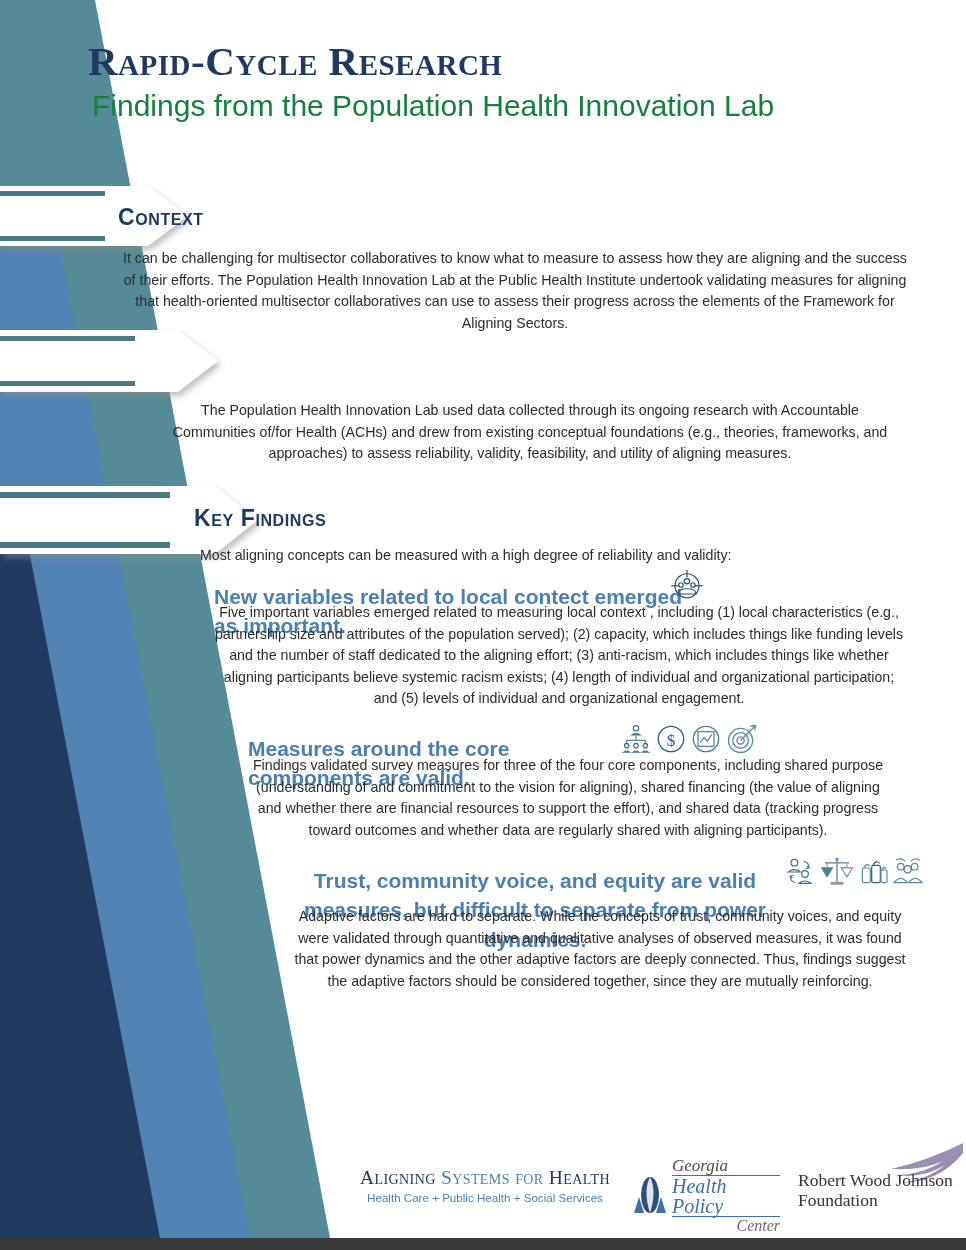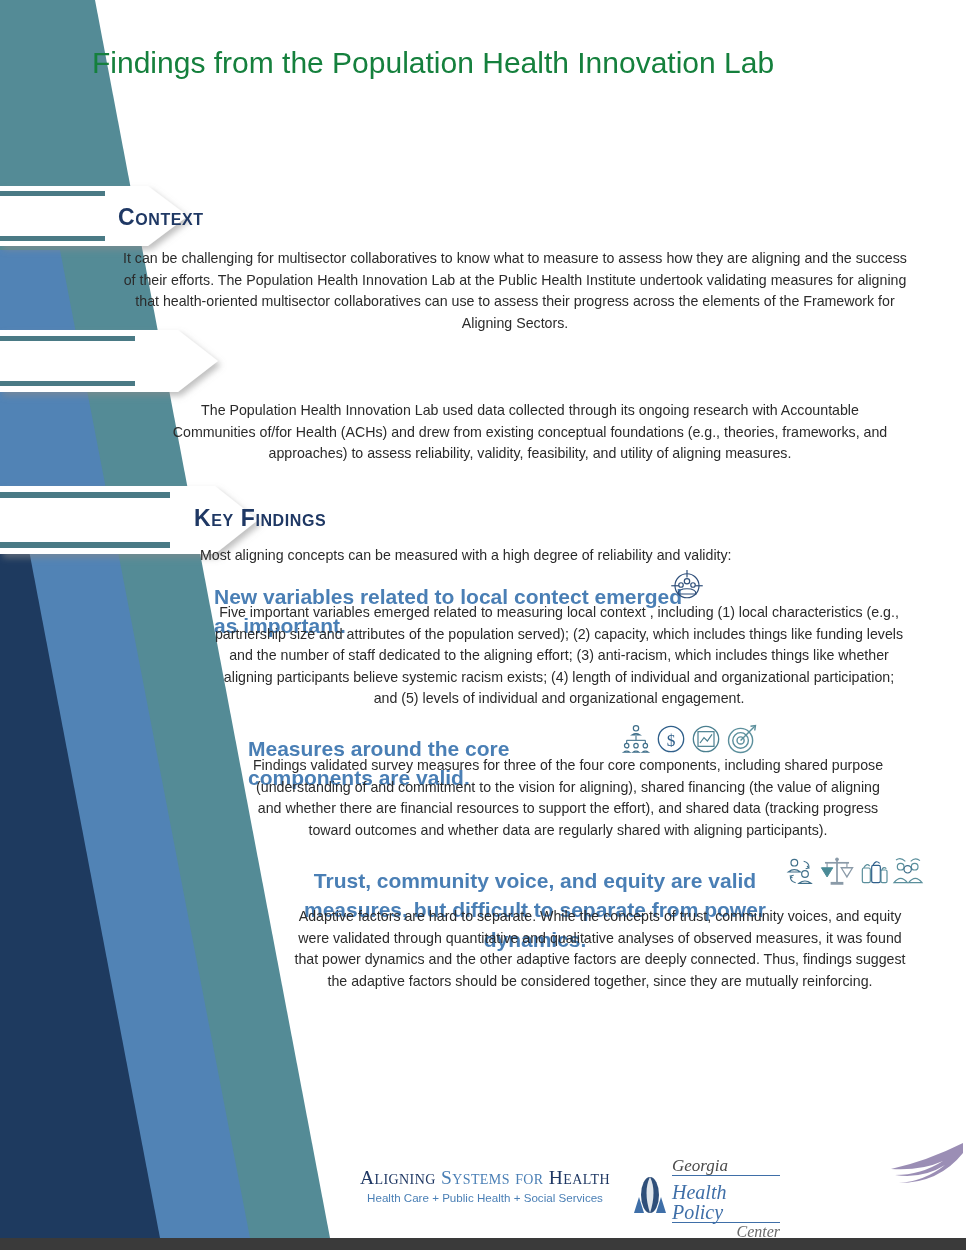--- a/index.html
+++ b/index.html
@@ -163,21 +163,21 @@
     line-height: 1.0;
   }
   .ghpc-georgia { font-size: 17px; display: block; }
   .ghpc-hp {
     font-size: 20px;
     display: block;
     color: #3f6fa8;
     border-top: 1.4px solid #3f6fa8;
     border-bottom: 1.4px solid #3f6fa8;
     margin-top: 1px;
-    padding: 6px 0 0 0;
+    padding: 0 0 0 0;
   }
   .ghpc-center {
     font-size: 16px;
     display: block;
     text-align: right;
     color: #6a6a6a;
     margin-top: 1px;
   }
   .logo-rwjf {
     position: absolute;
@@ -230,20 +230,21 @@
       <polygon points="0,486 215,486 258,520 215,554 0,554" fill="#ffffff"></polygon>
       <polygon points="0,498 185,498 218,520 185,542 0,542" fill="#ffffff"></polygon>
     </g>
     <g>
       <rect x="0" y="492" width="170" height="6" fill="#4a7a85"></rect>
       <rect x="0" y="542" width="170" height="6" fill="#4a7a85"></rect>
     </g>
   </svg>
 
   <div class="header">
+    <div class="title-main">Rapid-Cycle Research</div>
     <div class="title-sub">Findings from the Population Health Innovation Lab</div>
   </div>
 
   <div class="sec-head" style="left:118px; top:204px;">Context</div>
   <div class="body-par" style="left:120px; top:248px; width:790px;">It can be challenging for multisector collaboratives to know what to measure to assess how they are aligning and the success of their efforts. The Population Health Innovation Lab at the Public Health Institute undertook validating measures for aligning that health-oriented multisector collaboratives can use to assess their progress across the elements of the Framework for Aligning Sectors.</div>
 
   <div class="body-par" style="left:170px; top:400px; width:720px;">The Population Health Innovation Lab used data collected through its ongoing research with Accountable Communities of/for Health (ACHs) and drew from existing conceptual foundations (e.g., theories, frameworks, and approaches) to assess reliability, validity, feasibility, and utility of aligning measures.</div>
 
   <div class="sec-head" style="left:194px; top:505px;">Key Findings</div>
   <div class="body-par" style="left:200px; top:545px; width:700px; text-align:left;">Most aligning concepts can be measured with a high degree of reliability and validity:</div>
@@ -358,16 +359,20 @@
       <div class="ghpc-text">
         <span class="ghpc-georgia">Georgia</span>
         <span class="ghpc-hp">Health Policy</span>
         <span class="ghpc-center">Center</span>
       </div>
     </div>
 
     <svg width="120" height="46" viewBox="0 0 120 46" style="position:absolute;left:515px;top:-12px;">
       <path d="M118 0 q-36 18 -72 26 q30 2 52 -8 q-22 14 -48 14 q28 4 50 -10 q-20 16 -46 18 q40 0 64 -30 z" fill="#8a7aa8" opacity="0.85"></path>
     </svg>
+    <div class="logo-rwjf">
+      <div>Robert Wood Johnson</div>
+      <div>Foundation</div>
+    </div>
   </div>
 
   <div id="bottom-strip"></div>
 </div>
 
 </body></html>

